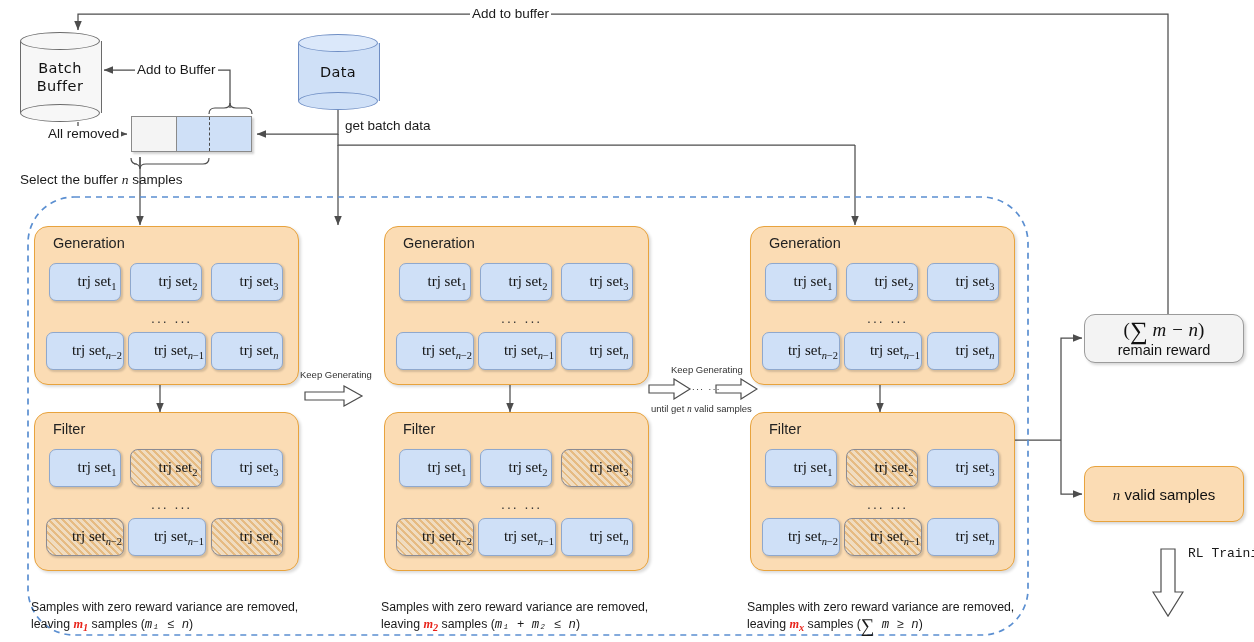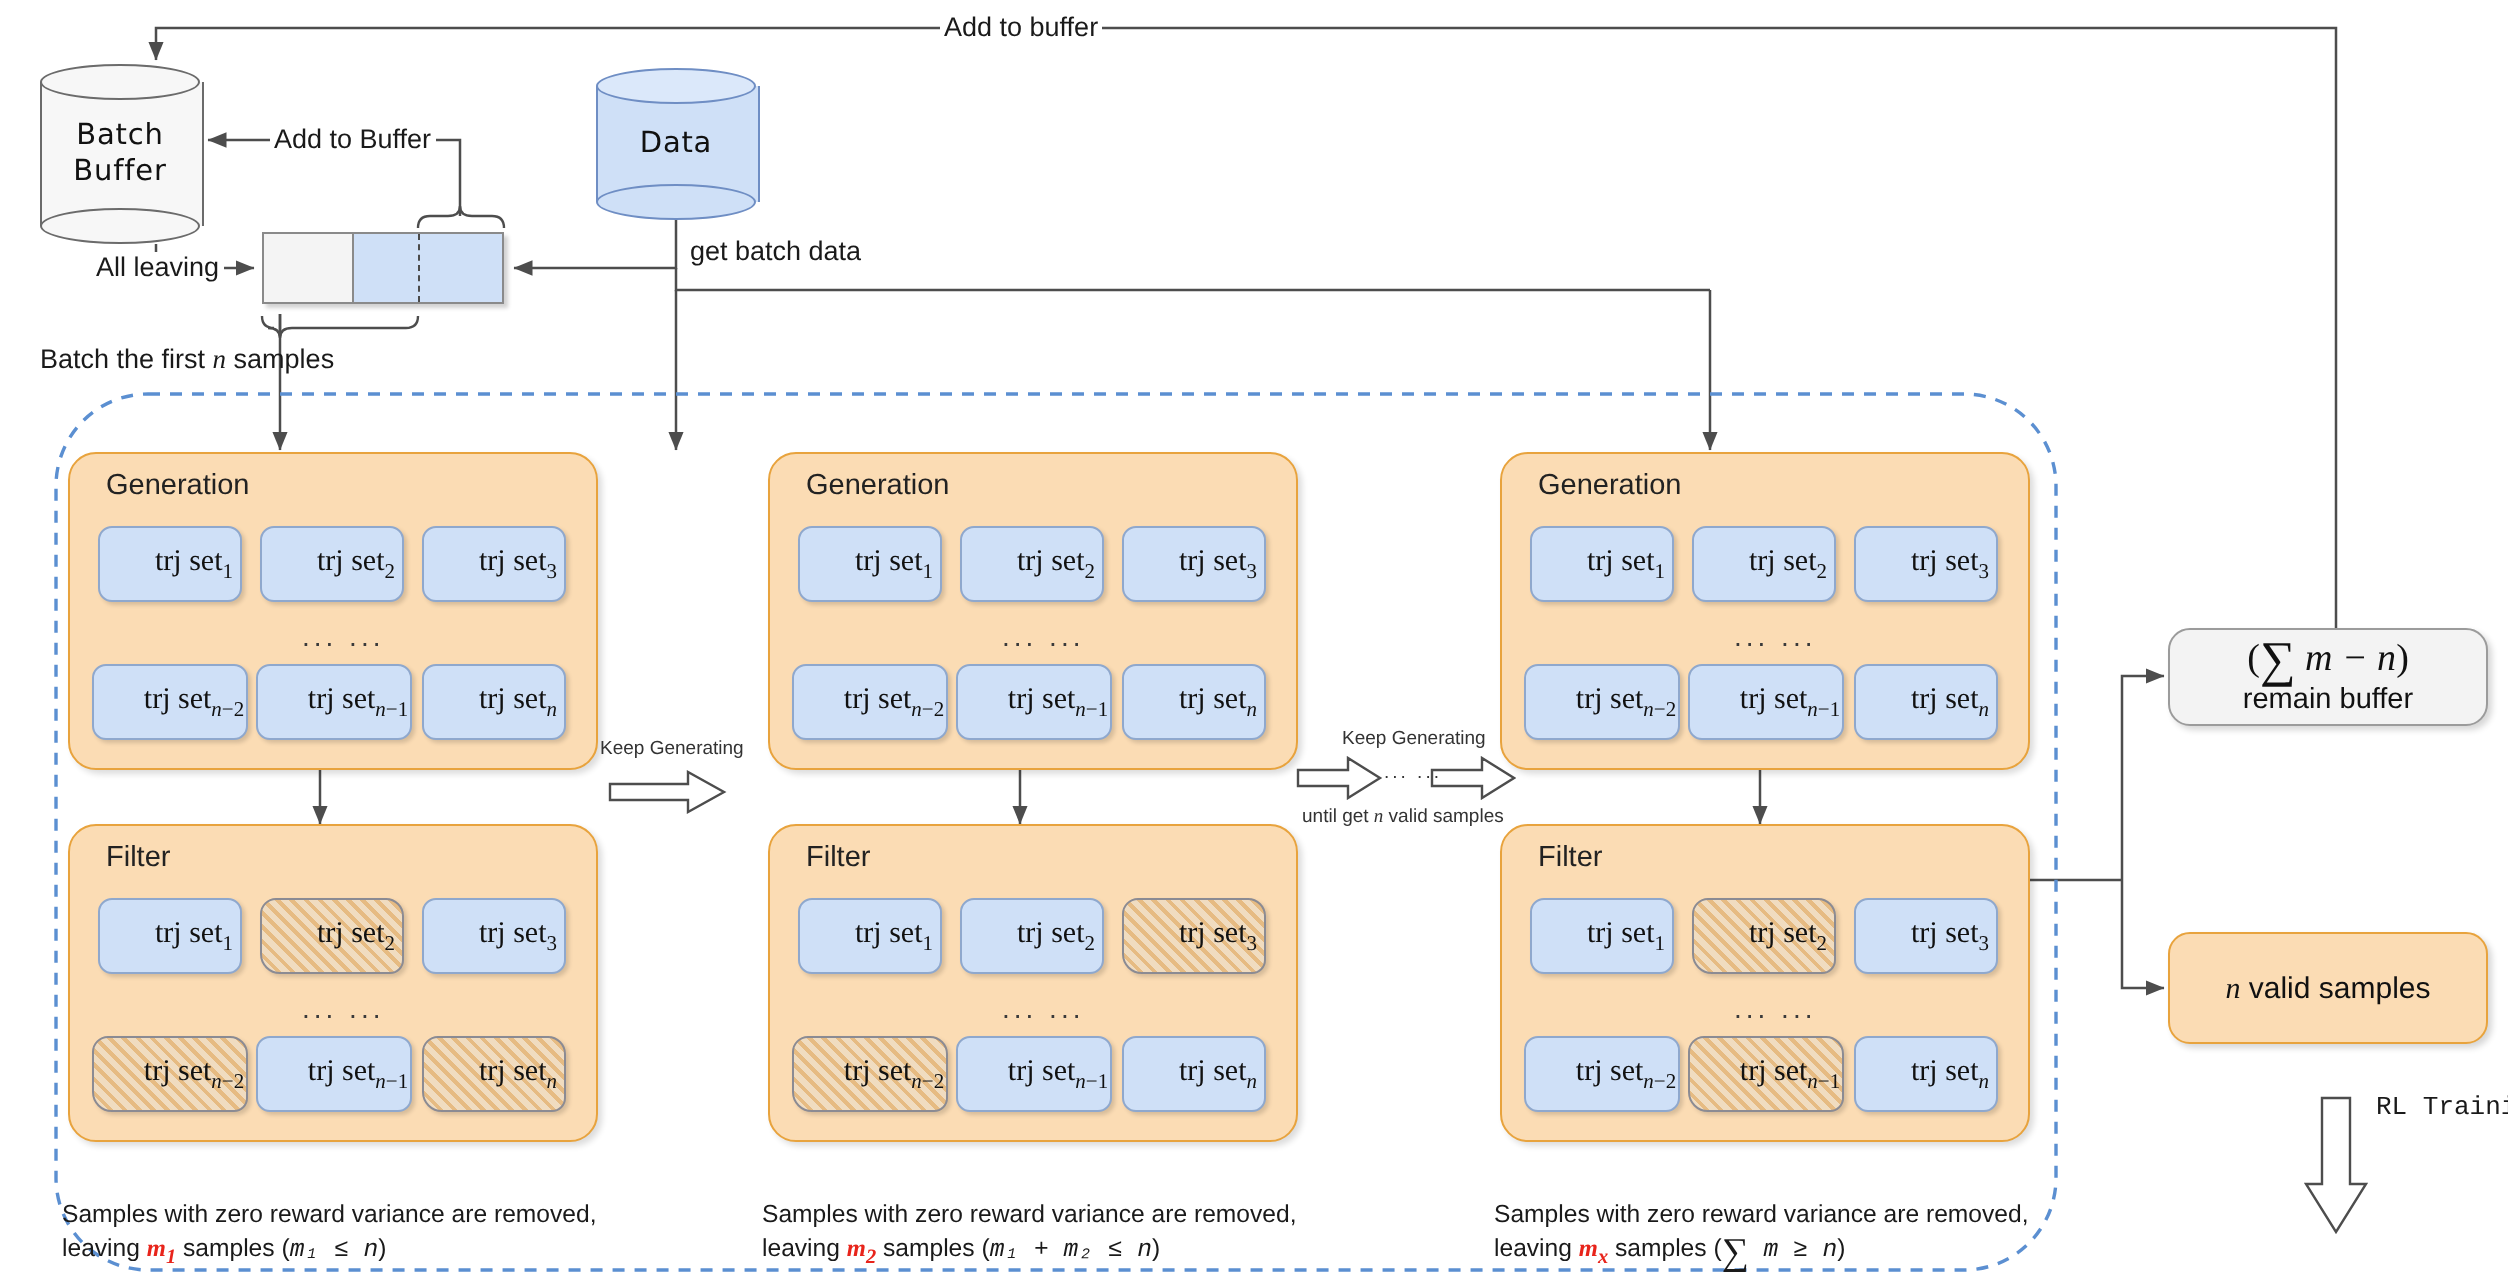--- a/index.html
+++ b/index.html
@@ -148,25 +148,25 @@
   </div>
 
   <div class="bar" style="left:131px;top:116px;width:121px;height:36px;">
     <div class="seg g" style="width:45px;"></div>
     <div class="seg b" style="width:76px;"></div>
     <div class="dash" style="left:77px;"></div>
   </div>
 
   <div class="txt" style="left:470px;top:6px;"><span class="lbl-white">Add to buffer</span></div>
   <div class="txt" style="left:135px;top:62px;"><span class="lbl-white">Add to Buffer</span></div>
-  <div class="txt" style="left:46px;top:126px;"><span class="lbl-white">All leaving</span></div>
+  <div class="txt" style="left:46px;top:126px;"><span class="lbl-white">All removed</span></div>
   <div class="txt" style="left:345px;top:118px;"><span>get batch data</span></div>
 
   <div class="txt" style="left:20px;top:172px;font-size:13.5px;">
-    <span>Batch the first </span><span class="mi">n</span><span> samples</span>
+    <span>Select the buffer </span><span class="mi">n</span><span> samples</span>
   </div>
 
   <div class="group" style="left:34px;top:226px;width:263px;height:157px;">
     <div class="gtitle">Generation</div>
     <div class="cell" style="left:14px;top:36px;width:72px;height:38px;">
         <span>trj set<sub>1</sub></span>
       </div>
     <div class="cell" style="left:95px;top:36px;width:72px;height:38px;">
         <span>trj set<sub>2</sub></span>
       </div>
@@ -319,21 +319,21 @@
         <span>trj set<sub><i>n</i></sub></span>
       </div>
   </div>
   <div class="txt cap" style="left:747px;top:599px;">
     <span>Samples with zero reward variance are removed,</span><br>
     <span>leaving </span><span class="red">m<sub>x</sub></span><span> samples (</span><span class="sumg">∑</span><span class="mr" style="font-style:italic;"> m ≥ n</span><span>)</span>
   </div>
 
   <div class="rbox grey" style="left:1084px;top:314px;width:160px;height:49px;">
     <div class="l1"><span>(</span><span class="sum">∑</span><span class="mono"> m − n</span><span>)</span></div>
-    <div class="l2">remain buffer</div>
+    <div class="l2">remain reward</div>
   </div>
 
   <div class="rbox orange" style="left:1084px;top:466px;width:160px;height:56px;">
     <div class="l2" style="font-size:15px;"><span class="mono">n</span><span> valid samples</span></div>
   </div>
 
   <svg class="abs" style="left:1152px;top:548px;z-index:30;" width="32" height="70" viewBox="0 0 32 70">
     <path d="M9,1 L23,1 L23,44 L31,44 L16,68 L1,44 L9,44 z" fill="#ffffff" stroke="#4d4d4d" stroke-width="1.2"></path>
   </svg>
   <div class="txt" style="left:1188px;top:546px;font-size:13px;font-family:Liberation Mono, monospace;">RL Training</div>

